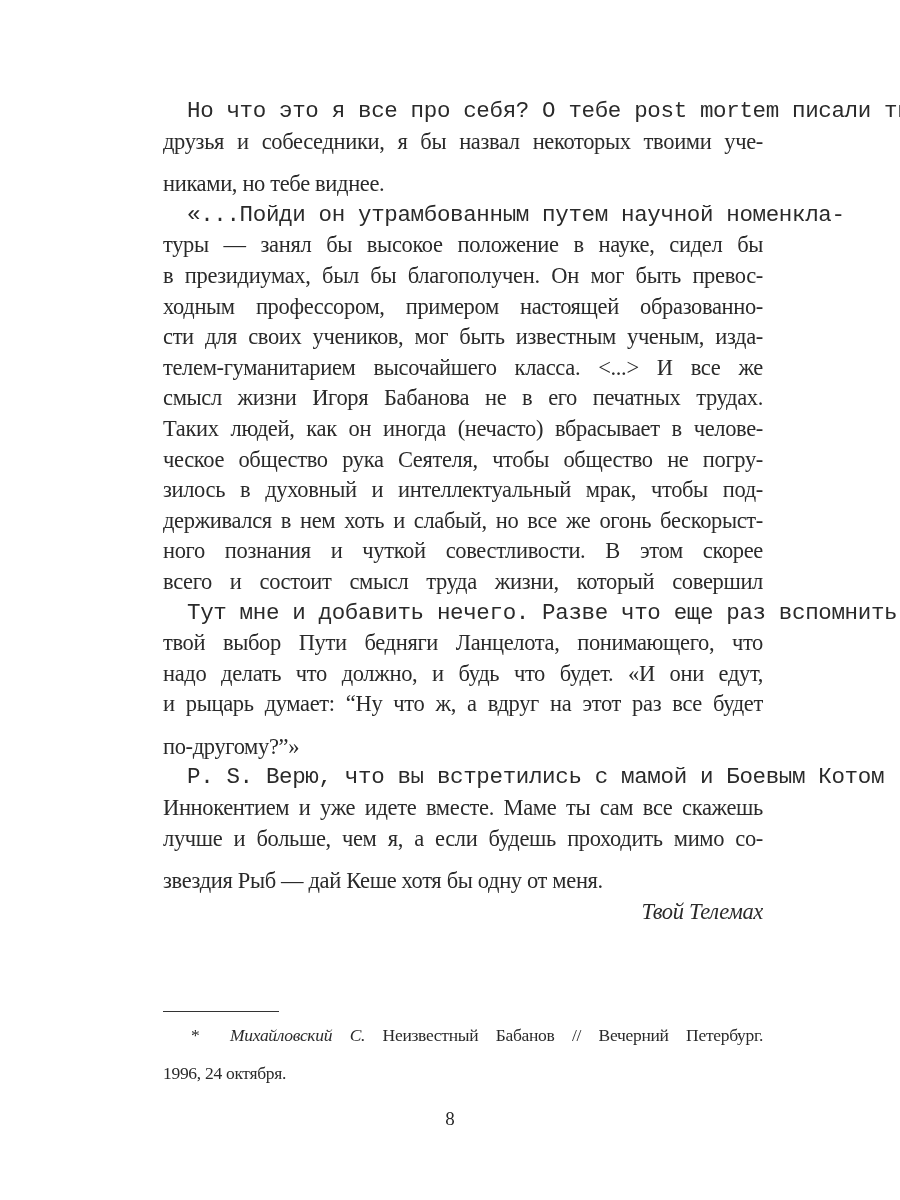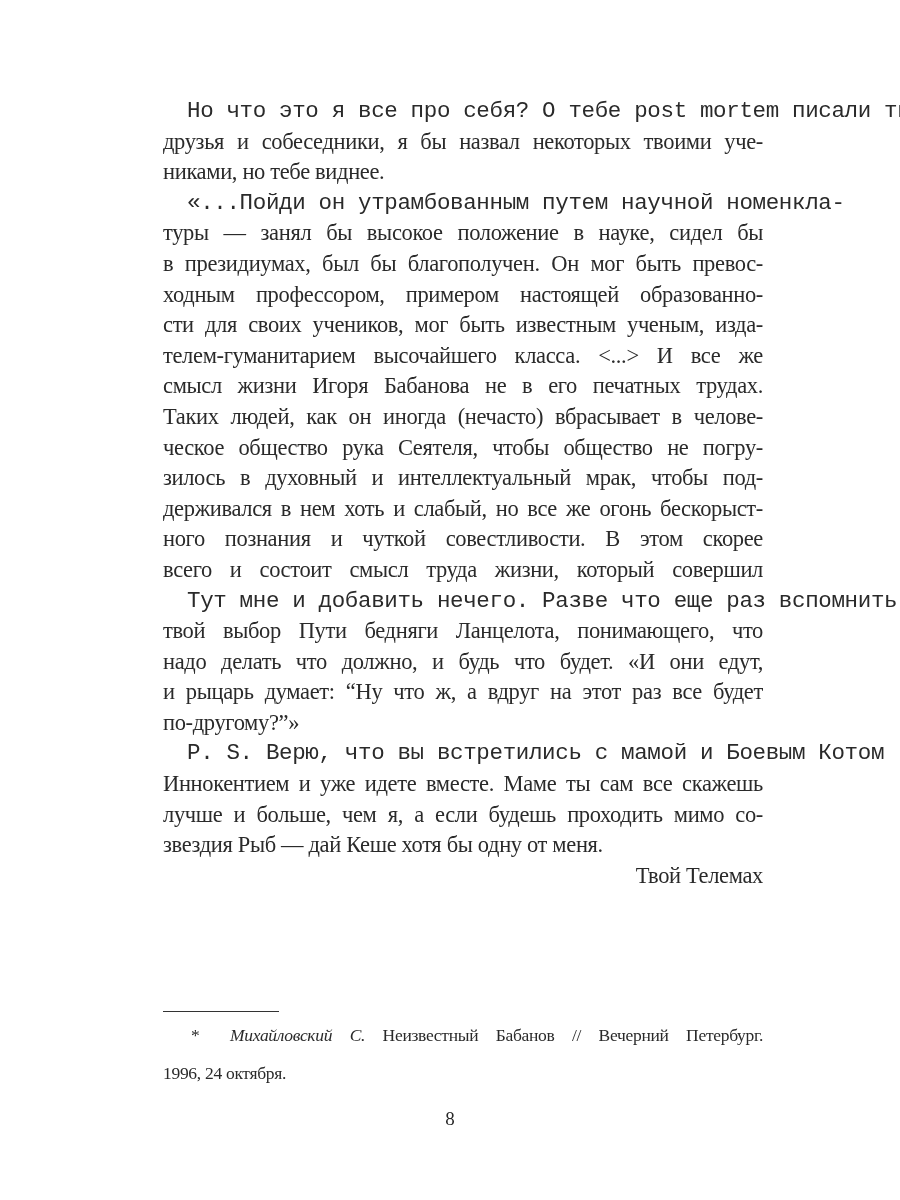--- a/index.html
+++ b/index.html
@@ -2,23 +2,23 @@
 <html><head>
 <meta charset="utf-8">
 <style>
   html, body { margin:0; padding:0; background:#ffffff; }
   body { width:900px; height:1200px; position:relative; overflow:hidden;
          font-family:"Liberation Serif","DejaVu Serif",serif; color:#2a2a2a; }
   .page { position:absolute; left:0; top:0; width:900px; height:1200px; background:#ffffff; }
   .body-text { position:absolute; left:163px; width:600px; top:96px; }
   .line { height:30.6px; line-height:30.6px; font-size:22.5px; white-space:nowrap;
           text-align:justify; text-align-last:justify; letter-spacing:-0.35px; }
-  .line.last { text-align-last:left; }
+  .line.last { text-align-last:left;margin-top:12px; }
   .line.indent { padding-left:24px;font-family:Liberation Mono, monospace; }
-  .line.sig { text-align:left; text-align-last:right; }
+  .line.sig { text-align:left; text-align-last:right; font-style:italic; }
   .footnote-rule { position:absolute; left:163px; top:1011px; width:116px; height:0; border-top:1.3px solid #333; }
   .footnote { position:absolute; left:163px; top:1024px; width:600px; }
   .fn-line { font-size:17.5px; line-height:23px; height:23px; white-space:nowrap;
              text-align:justify; text-align-last:justify; letter-spacing:-0.3px; }
   .fn-line.indent { padding-left:28px; }
   .fn-line.last { text-align-last:left;margin-top:15px; }
   .fn-line i { font-style:italic;margin-left:13px; }
   .page-number { position:absolute; left:0; width:900px; text-align:center; top:1108px; font-size:19px; }
   sup { font-size:13px; vertical-align:top; line-height:1; position:relative; top:2px; }
 </style>

